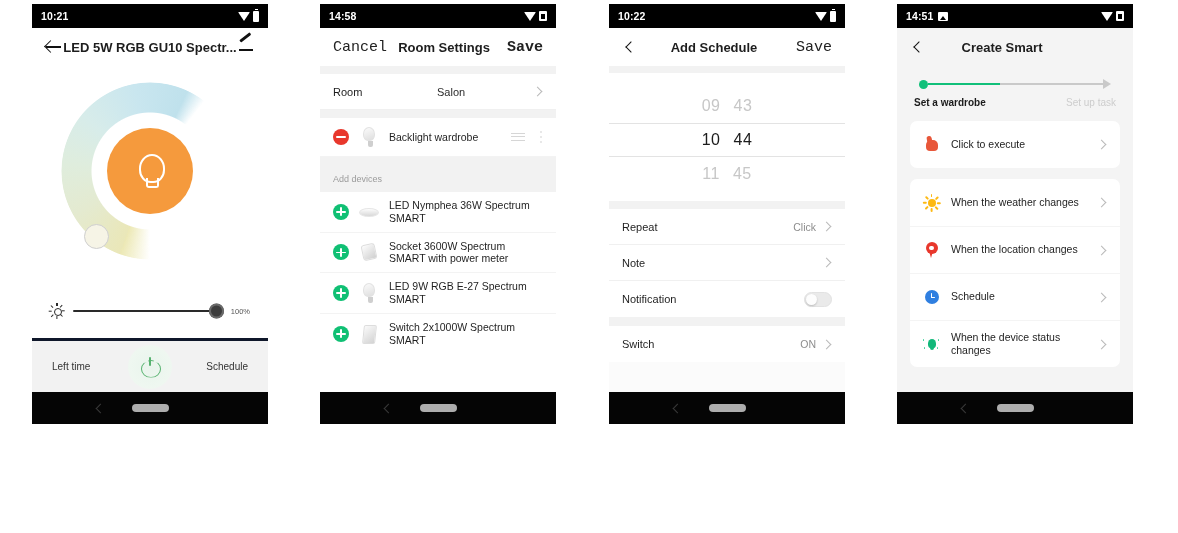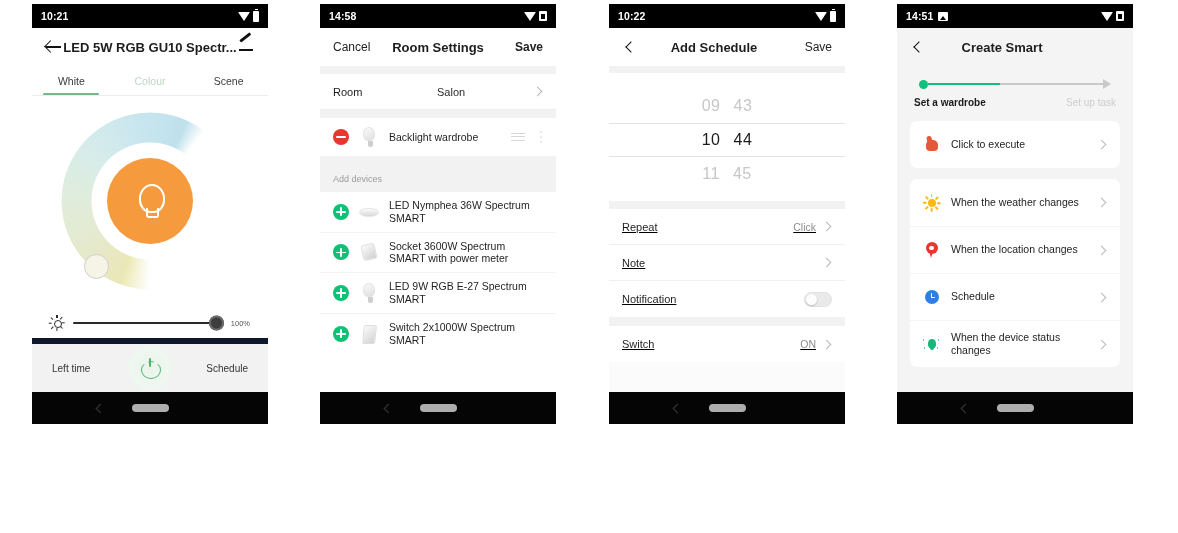--- a/index.html
+++ b/index.html
@@ -109,23 +109,24 @@
     flex: 1;
     text-align: center;
     font-size: 13px;
     font-weight: bold;
     color: #1d1d1d;
     white-space: nowrap;
     overflow: hidden;
     text-overflow: ellipsis;
   }
   .appbar .sidebtn {
-    font-size: 12px;
+    font-size: 15px;
     color: #222;
     white-space: nowrap;
+    font-family: Liberation Mono, monospace;
   }
   .appbar .sidebtn.bold { font-weight: bold; }
   .w46 { min-width: 42px; }
   .w46.right { text-align: right; }
 
   .back-arrow {
     width: 18px; height: 18px; position: relative; flex: 0 0 auto;
   }
   .back-arrow::before {
     content:''; position:absolute; left:1px; top:8px;
@@ -218,21 +219,21 @@
   }
   .dial-knob {
     position:absolute; left: 23px; bottom: 11px;
     width: 25px; height: 25px; border-radius:50%;
     background:#f6f4e6; border:1.3px solid #cfcfcf;
   }
 
   
   .brightrow {
     display:flex; align-items:center; gap:9px;
-    padding: 0 18px; margin-top: 26px; width:100%;
+    padding: 0 18px; margin-top: 44px; width:100%;
   }
   .sun {
     width: 14px; height:14px; position:relative; flex:0 0 auto;
   }
   .sun::before {
     content:''; position:absolute; left:4px; top:4px;
     width:6px; height:6px; border-radius:50%;
     border:1.4px solid #2b2b2b;
   }
   .sun i {
@@ -249,21 +250,21 @@
     background:#3d3d3d;
     box-shadow: inset 0 0 0 2px #6a6a6a;
   }
   .pct { font-size: 7.5px; color:#555; flex:0 0 auto; }
 
   
   .actionbar {
     height: 54px; background:#f2f2f2;
     display:flex; align-items:center; justify-content:space-between;
     padding: 0 20px; position:relative; flex:0 0 auto;
-    border-top:6px solid #0f172a;
+    border-top:3px solid #0f172a;
     gap:40px;
   }
   .actionbar .lbl { font-size:10px; color:#343434; }
   .powerbtn {
     position:absolute; left:50%; top:50%; transform:translate(-50%,-50%);
     width:44px; height:44px; border-radius:50%;
     background: radial-gradient(circle, #e9f4ec 0%, #eef7f0 60%, #f2f6f2 100%);
     display:flex; align-items:center; justify-content:center;
   }
   .power {
@@ -280,21 +281,20 @@
     width:1.8px; height:9px; background:#57b26f; border-radius:1px;
   }
 
   
   .rowlist { background:#fff; }
   .row {
     display:flex; align-items:center;
     padding: 0 13px; min-height: 34px;
     border-bottom: 1px solid #f0f0f0;
     background:#fff;
-    text-decoration:underline;
   }
   .row .rlabel { font-size:11px; color:#1f1f1f; }
   .row .rvalue { margin-left:auto; font-size:10.5px; color:#8d8d8d; }
   .chev {
     width: 11px; height: 11px; position:relative; flex:0 0 auto; margin-left:5px;
   }
   .chev::after {
     content:''; position:absolute; left:2px; top:2.3px;
     width:6px; height:6px;
     border-right:1.3px solid #b9b9b9; border-top:1.3px solid #b9b9b9;
@@ -543,25 +543,20 @@
       <span class="sb-icons">
         <span class="ico-wifi"></span>
         <span class="ico-batt"></span>
       </span>
     </div>
     <div class="screen">
       <div class="appbar">
         <span class="back-arrow"></span>
         <span class="title">LED 5W RGB GU10 Spectr...</span>
         <span class="pencil"></span>
-      </div>
-      <div class="tabs">
-        <div class="tab active">White</div>
-        <div class="tab muted">Colour</div>
-        <div class="tab">Scene</div>
       </div>
       <div class="dialwrap">
         <div class="dial">
           <div class="dial-ring"></div>
           <div class="dial-core">
             <span class="bulb"></span>
           </div>
           <div class="dial-knob"></div>
         </div>
         <div class="brightrow">

